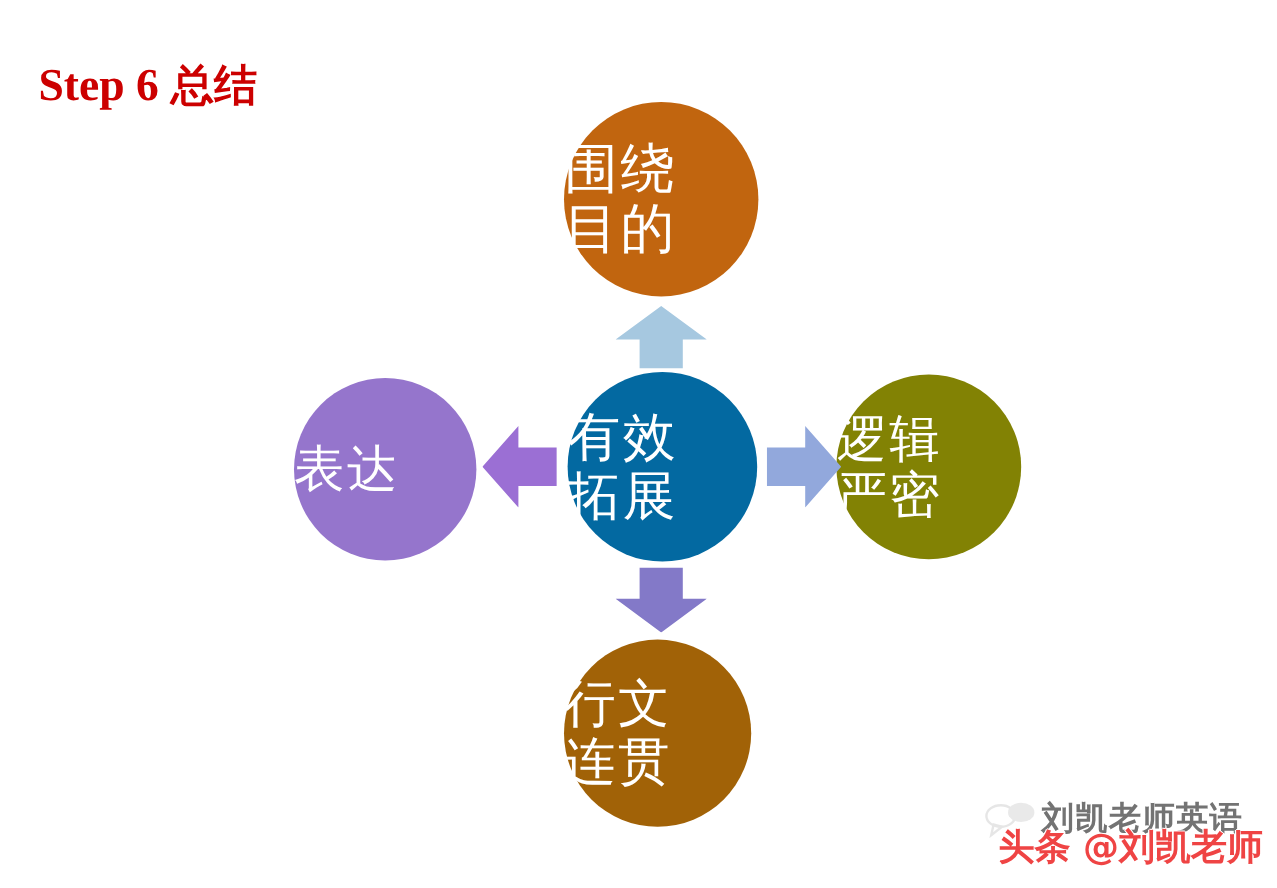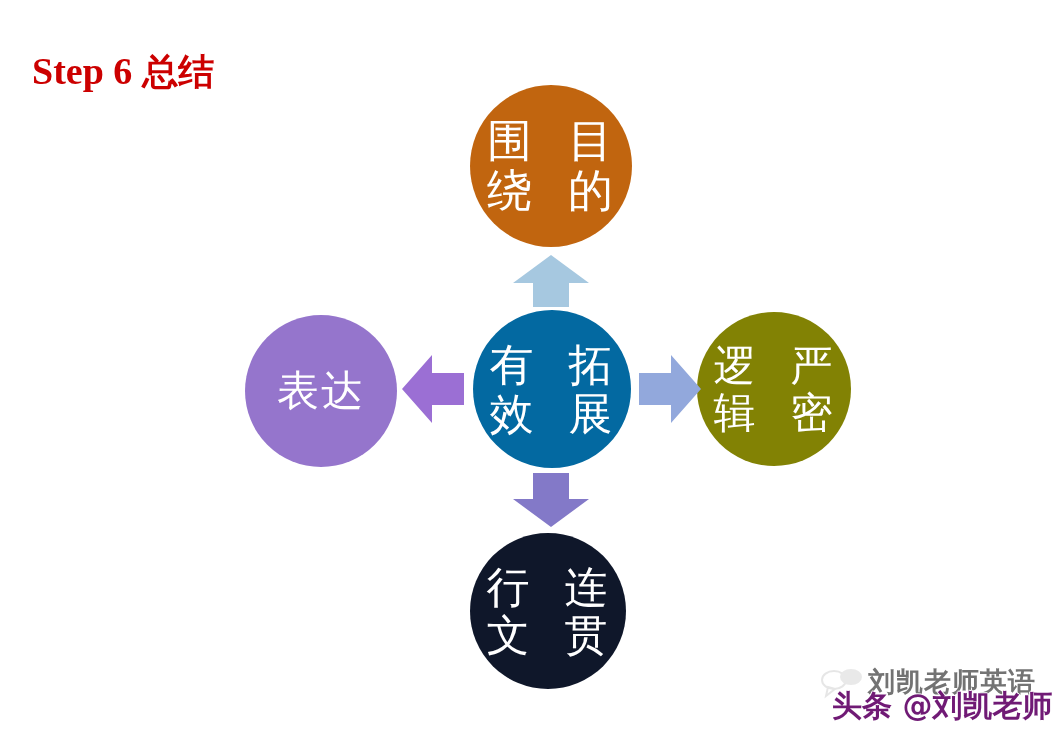--- a/index.html
+++ b/index.html
@@ -36,22 +36,22 @@
     font-weight: bold;
     font-size: 36px;
     padding-left: 10px;
   }
 
   
   .circle {
     position: absolute;
     border-radius: 50%;
     display: flex;
-    flex-direction: row;
-    align-items: center;
+    flex-direction: column;
+    align-items: flex-start;
     justify-content: center;
     color: #ffffff;
     font-family: "DejaVu Sans", "Liberation Sans", sans-serif;
     text-align: center;
     box-sizing: border-box;
   }
   .circle .line {
     display: block;
     line-height: 1.12;
     letter-spacing: 2px;
@@ -91,21 +91,21 @@
     height: 154px;
     background: #828204;
   }
   #circle-right .line { font-size: 42px; }
 
   #circle-bottom {
     left: 470px;
     top: 533px;
     width: 156px;
     height: 156px;
-    background: #0f172a;
+    background: #a16207;
   }
   #circle-bottom .line { font-size: 43px; }
 
   
   .arrow {
     position: absolute;
   }
   #arrow-up   { left: 513px; top: 255px; width: 76px; height: 52px; }
   #arrow-down { left: 513px; top: 473px; width: 76px; height: 54px; }
   #arrow-left { left: 402px; top: 355px; width: 62px; height: 68px; }
@@ -131,21 +131,21 @@
     white-space: nowrap;
     letter-spacing: 1px;
   }
   #wm-main {
     position: absolute;
     left: 14px;
     top: 24px;
     font-family: "DejaVu Sans", "Liberation Sans", sans-serif;
     font-size: 30px;
     font-weight: bold;
-    color: #701a75;
+    color: #ef4444;
     white-space: nowrap;
     letter-spacing: 0px;
     text-shadow:
       1px 0 0 #ffffff, -1px 0 0 #ffffff,
       0 1px 0 #ffffff, 0 -1px 0 #ffffff;
   }
   #wm-bubble {
     position: absolute;
     left: 2px;
     top: 4px;

